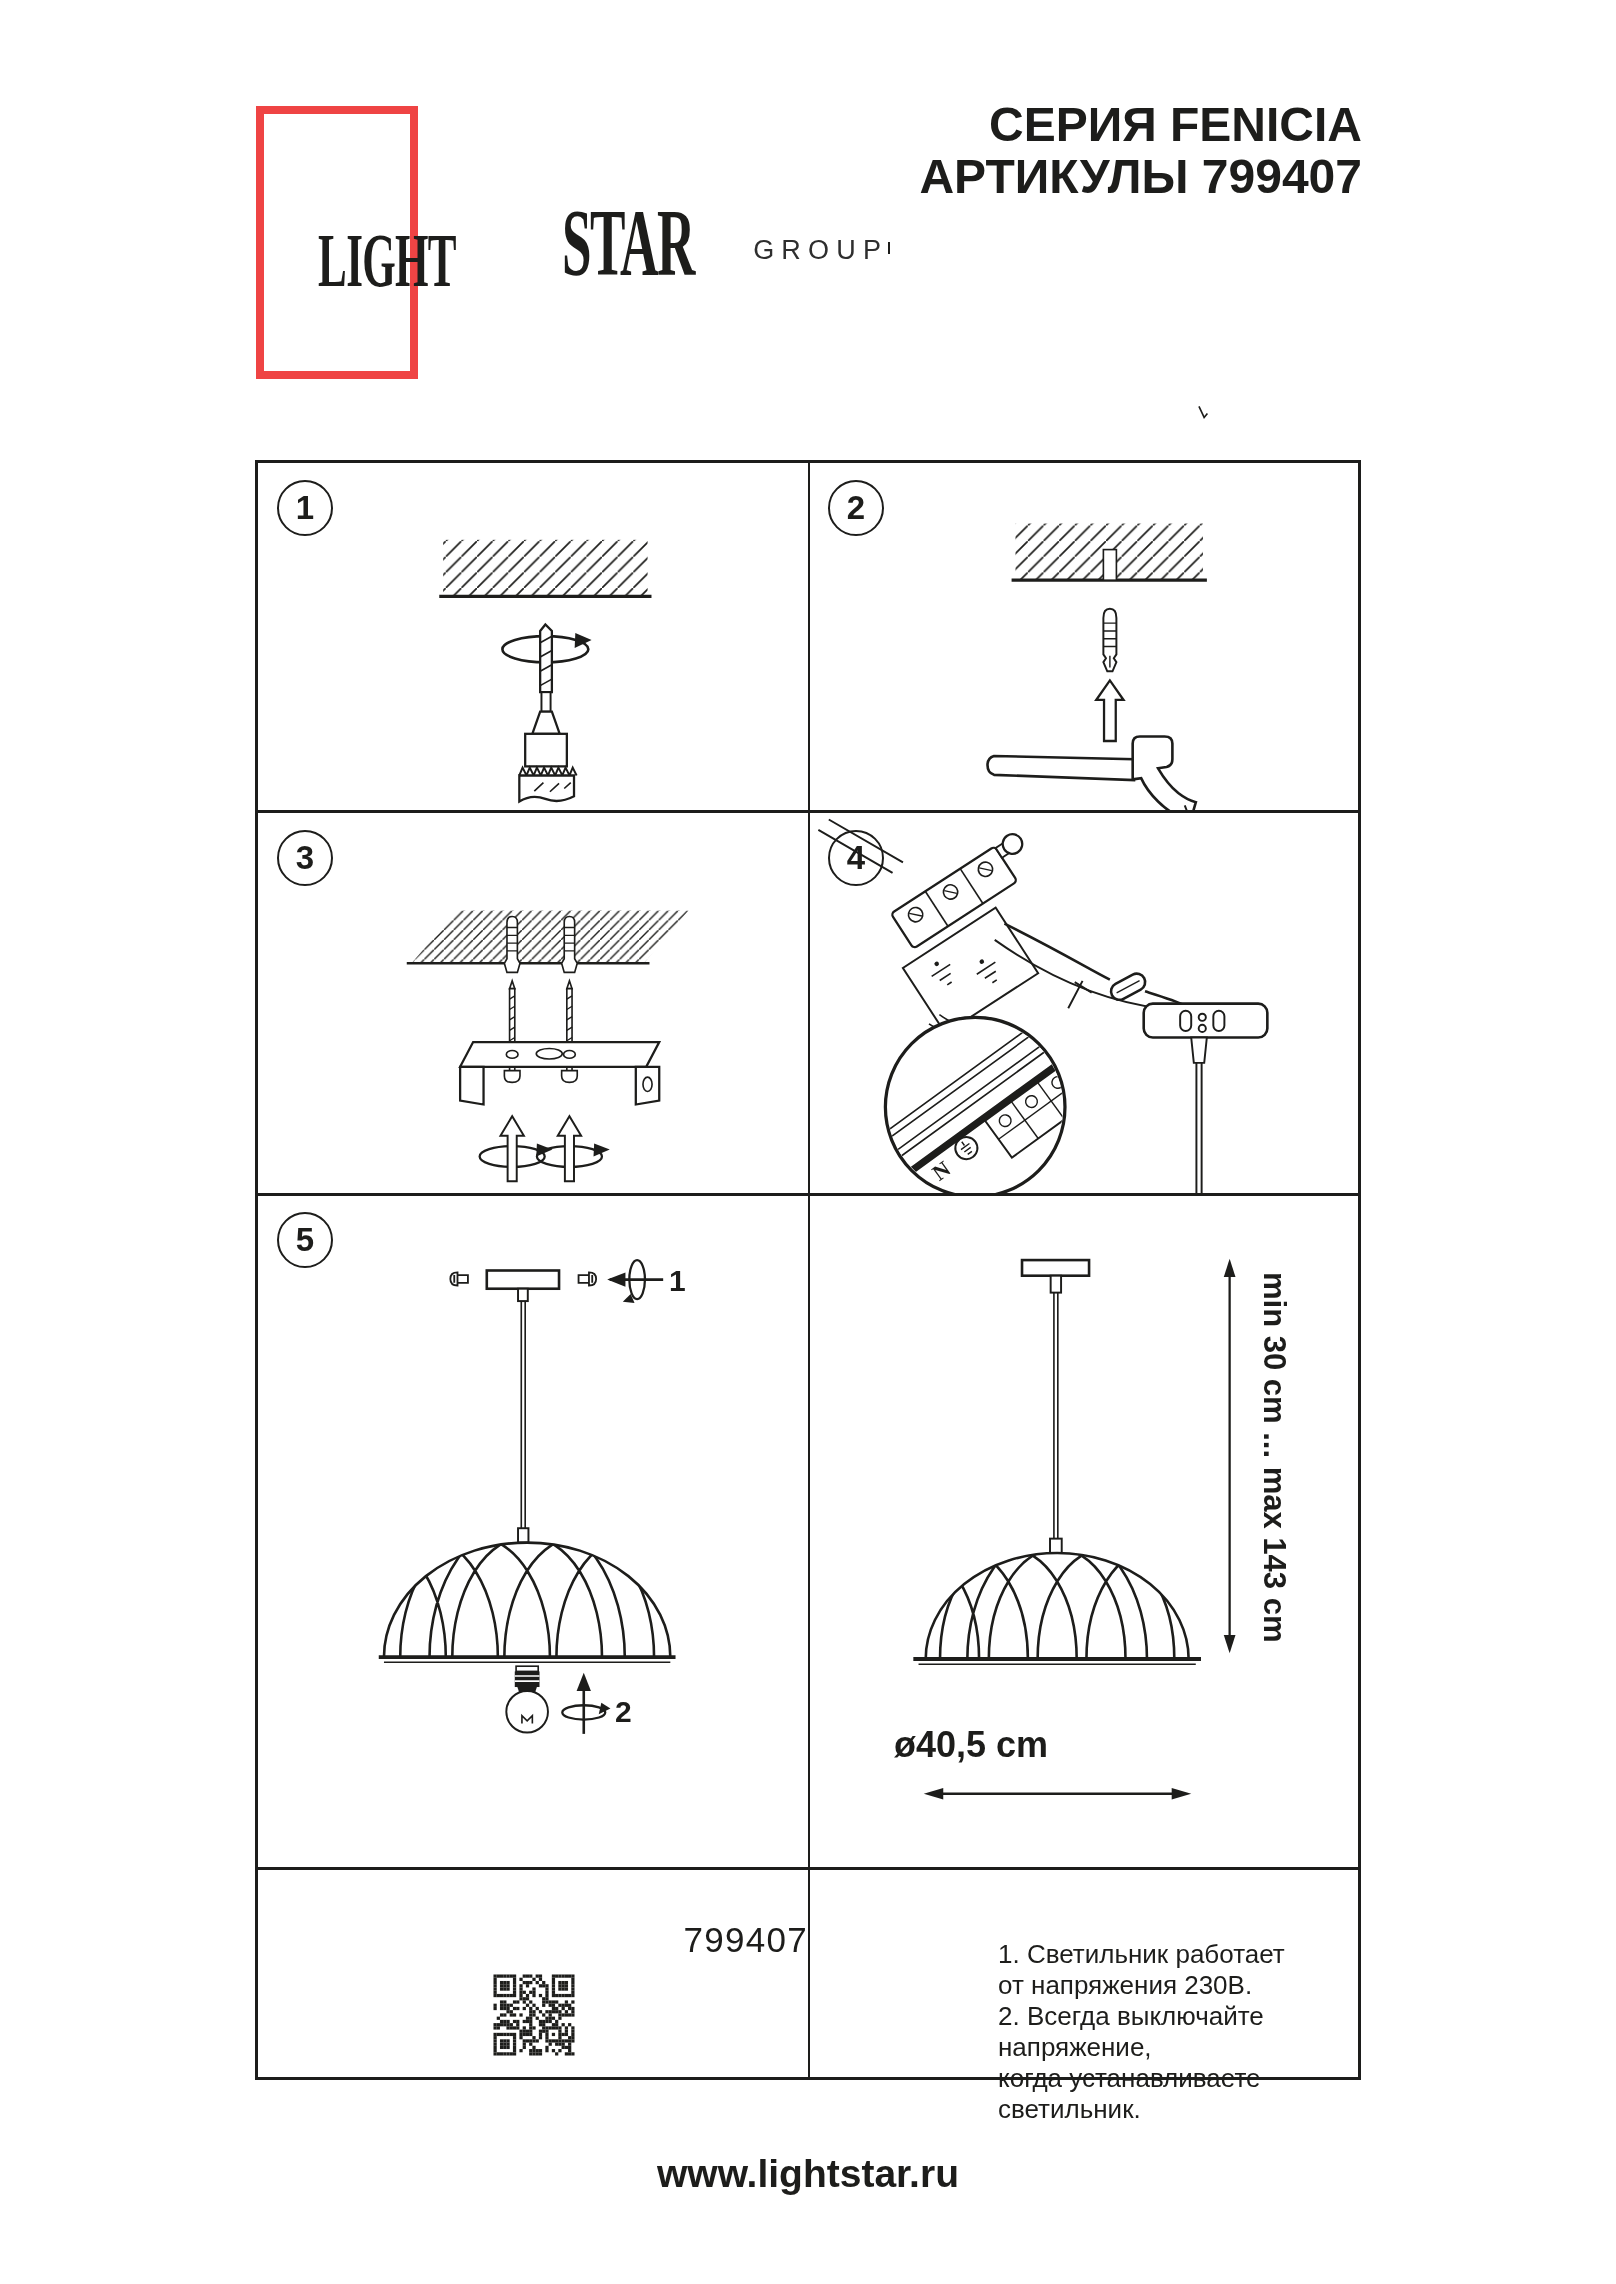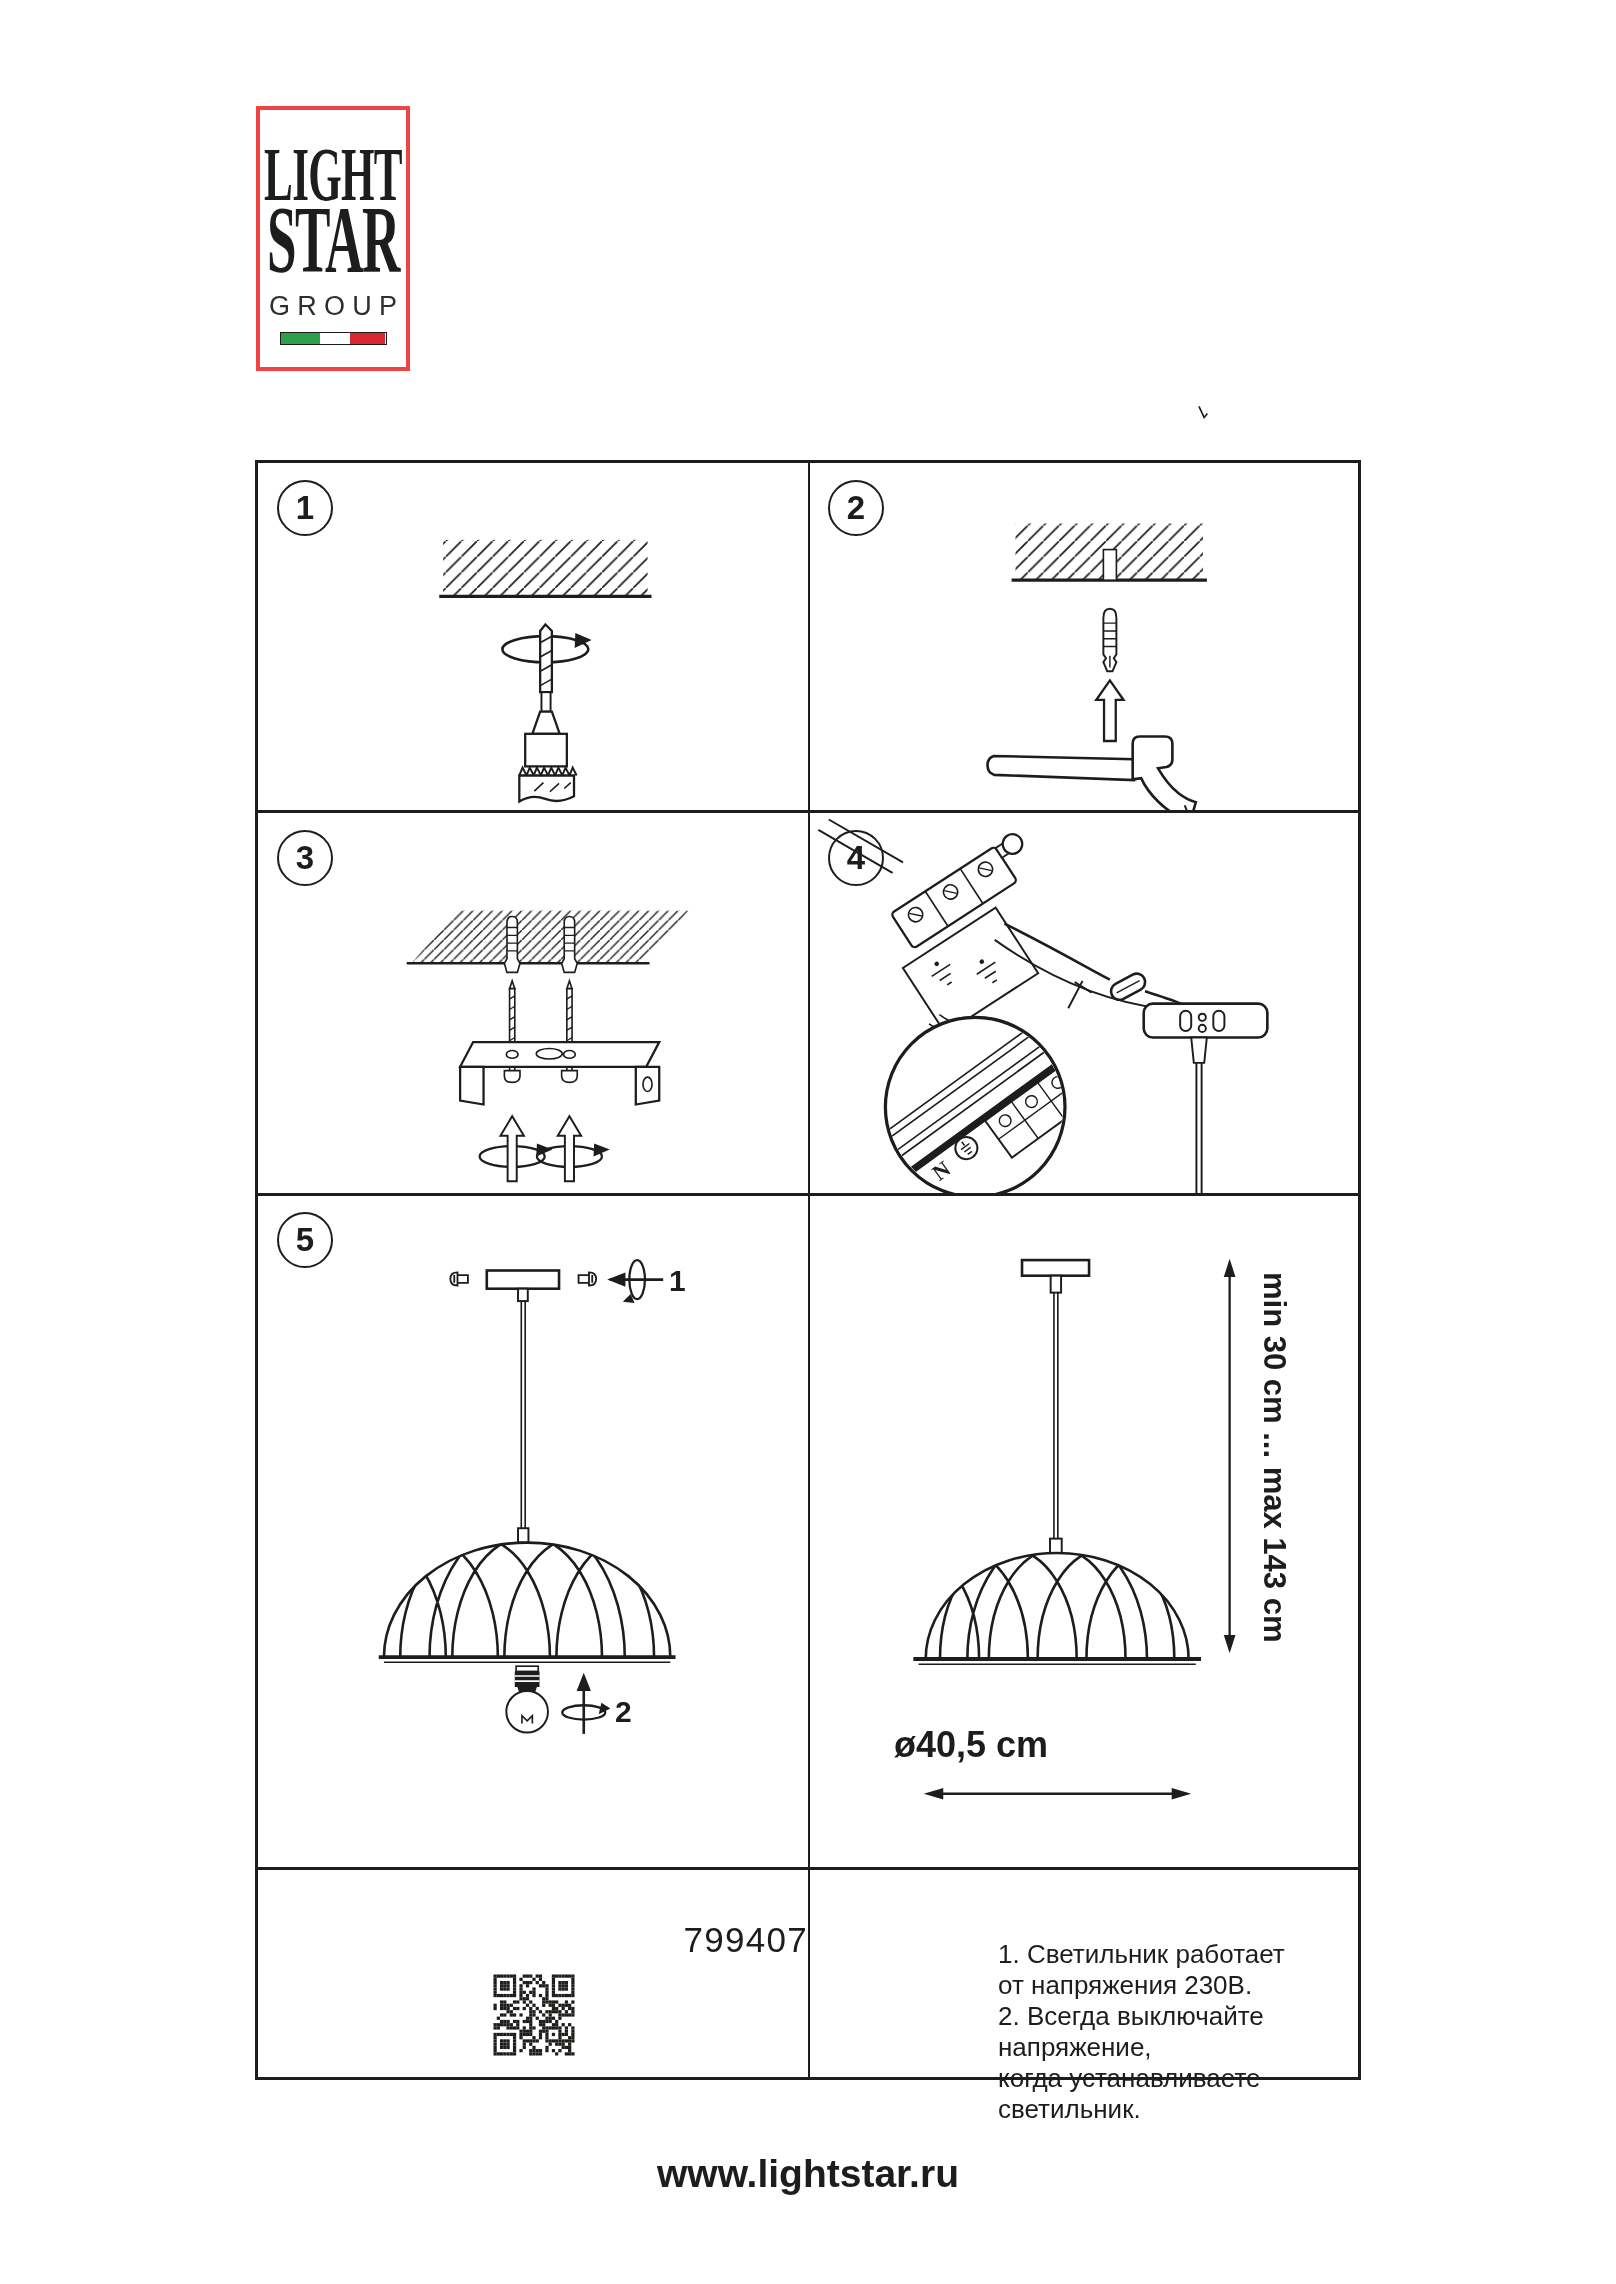--- a/index.html
+++ b/index.html
@@ -5,22 +5,22 @@
   html,body{margin:0;padding:0;background:#e8e8e8;}
   .page{position:relative;width:1616px;height:2284px;background:#ffffff;color:#1d1d1b;
         font-family:"Liberation Sans", sans-serif;overflow:hidden;}
   .abs{position:absolute;}
   svg{display:block;}
   .stroke{fill:none;stroke:currentColor;}
   .wfill{fill:#ffffff;stroke:currentColor;}
   .dfill{fill:currentColor;stroke:none;}
 
   
-  .logo-box{left:256px;top:106px;width:146px;height:257px;border:4px solid #ef4444;
-            display:flex;flex-direction:column;align-items:center;}
+  .logo-box{left:256px;top:106px;width:146px;height:257px;border:8px solid #ef4444;
+            display:flex;flex-direction:row;align-items:center;}
   .logo-light{margin-top:34px;font-family:"Liberation Serif", serif;font-weight:bold;
               font-size:77px;line-height:60px;letter-spacing:-1.3px;transform:scaleX(.56);}
   .logo-star{font-family:"Liberation Serif", serif;font-weight:bold;font-size:95px;
              line-height:72px;letter-spacing:-2.6px;transform:scaleX(.56);}
   .logo-group{margin-top:15px;font-size:27px;font-weight:400;letter-spacing:7.2px;
               text-indent:7.2px;color:#2e2e2e;}
   .logo-flag{margin-top:10.4px;width:105px;height:10.4px;border:1.3px solid #1d1d1b;display:flex;}
   .logo-flag span{height:100%;}
 
   
@@ -58,20 +58,24 @@
     <div class="logo-light">LIGHT</div>
     <div class="logo-star">STAR</div>
     <div class="logo-group">GROUP</div>
     <div class="logo-flag">
       <span style="width: 38%; background: rgb(47, 158, 79);"></span>
       <span style="width: 28%; background: rgb(255, 255, 255);"></span>
       <span style="width: 34%; background: rgb(216, 39, 46);"></span>
     </div>
   </div>
 
+  <div class="abs hdr hdr-small">
+    <div>СЕРИЯ FENICIA</div>
+    <div>АРТИКУЛЫ 799407</div>
+  </div>
 
   <svg class="abs" style="left:1197px;top:405px" width="13" height="17" viewBox="0 0 20 26">
     <path d="M3,2 L11,19 L16,13" class="stroke" stroke-width="2.5"></path>
   </svg>
 
   <div class="abs grid">
     <div class="vline"></div>
     <div class="hline" style="top:347px"></div>
     <div class="hline" style="top:730px"></div>
     <div class="hline" style="top:1404px"></div>

